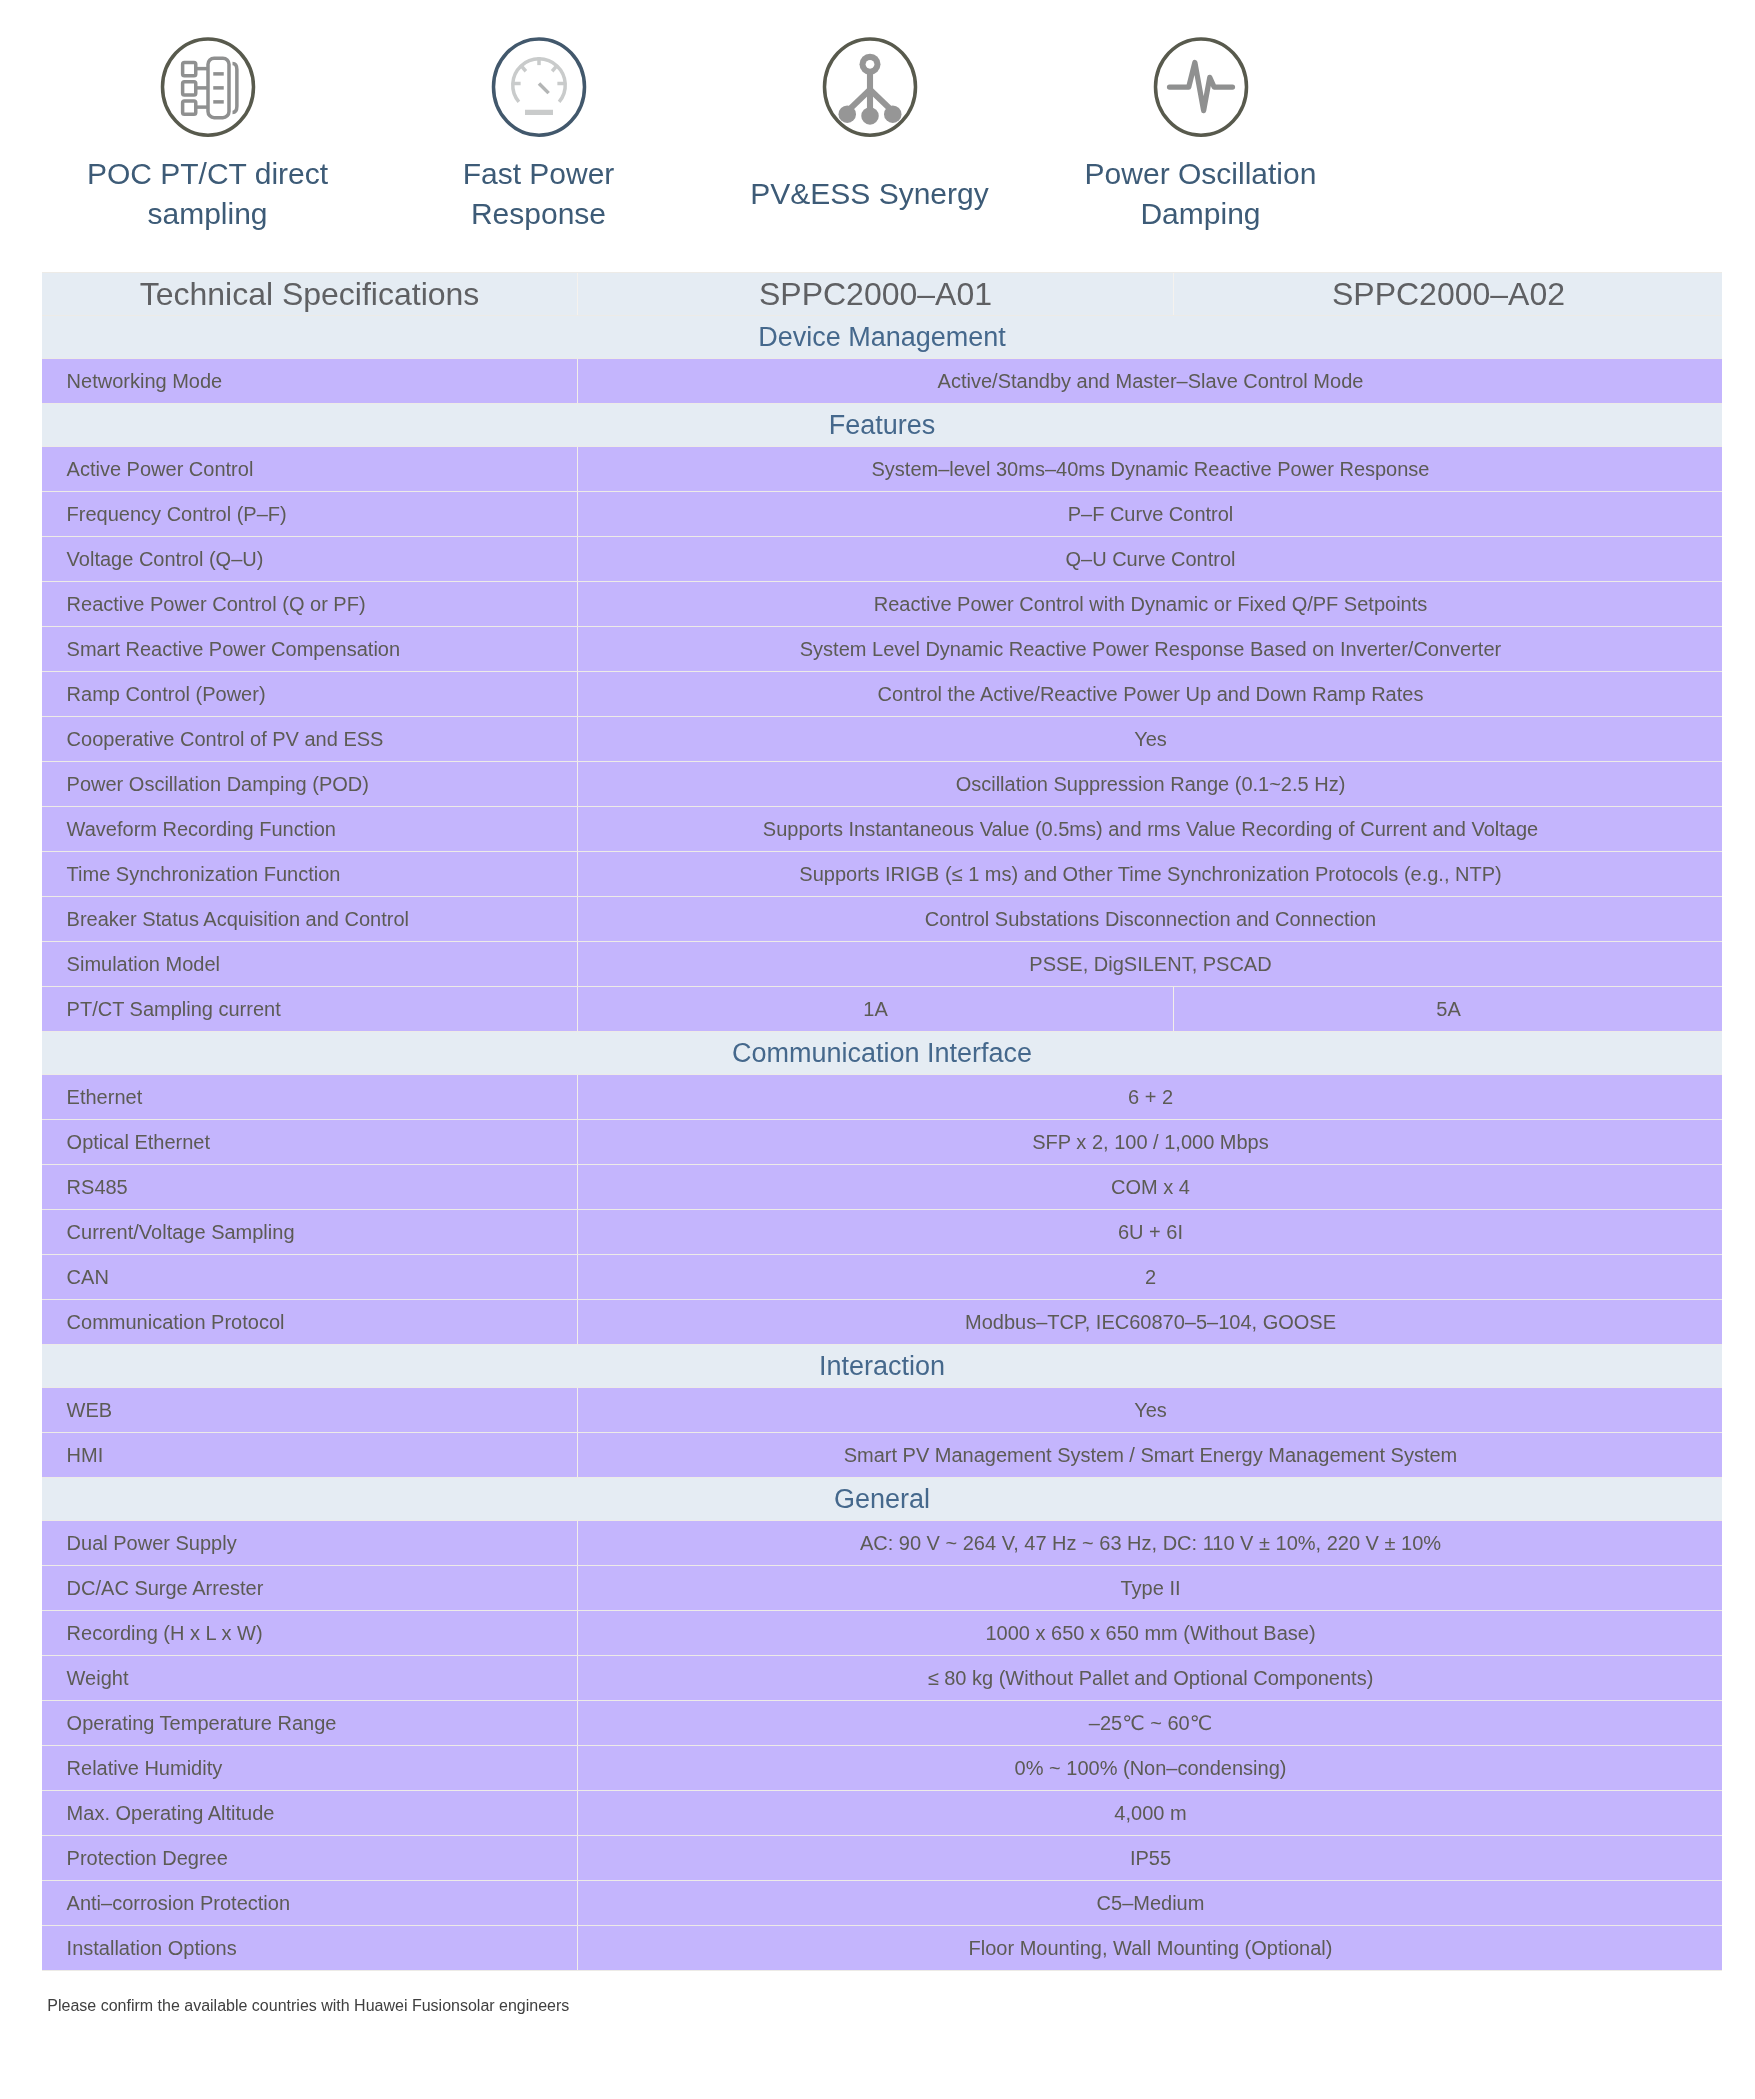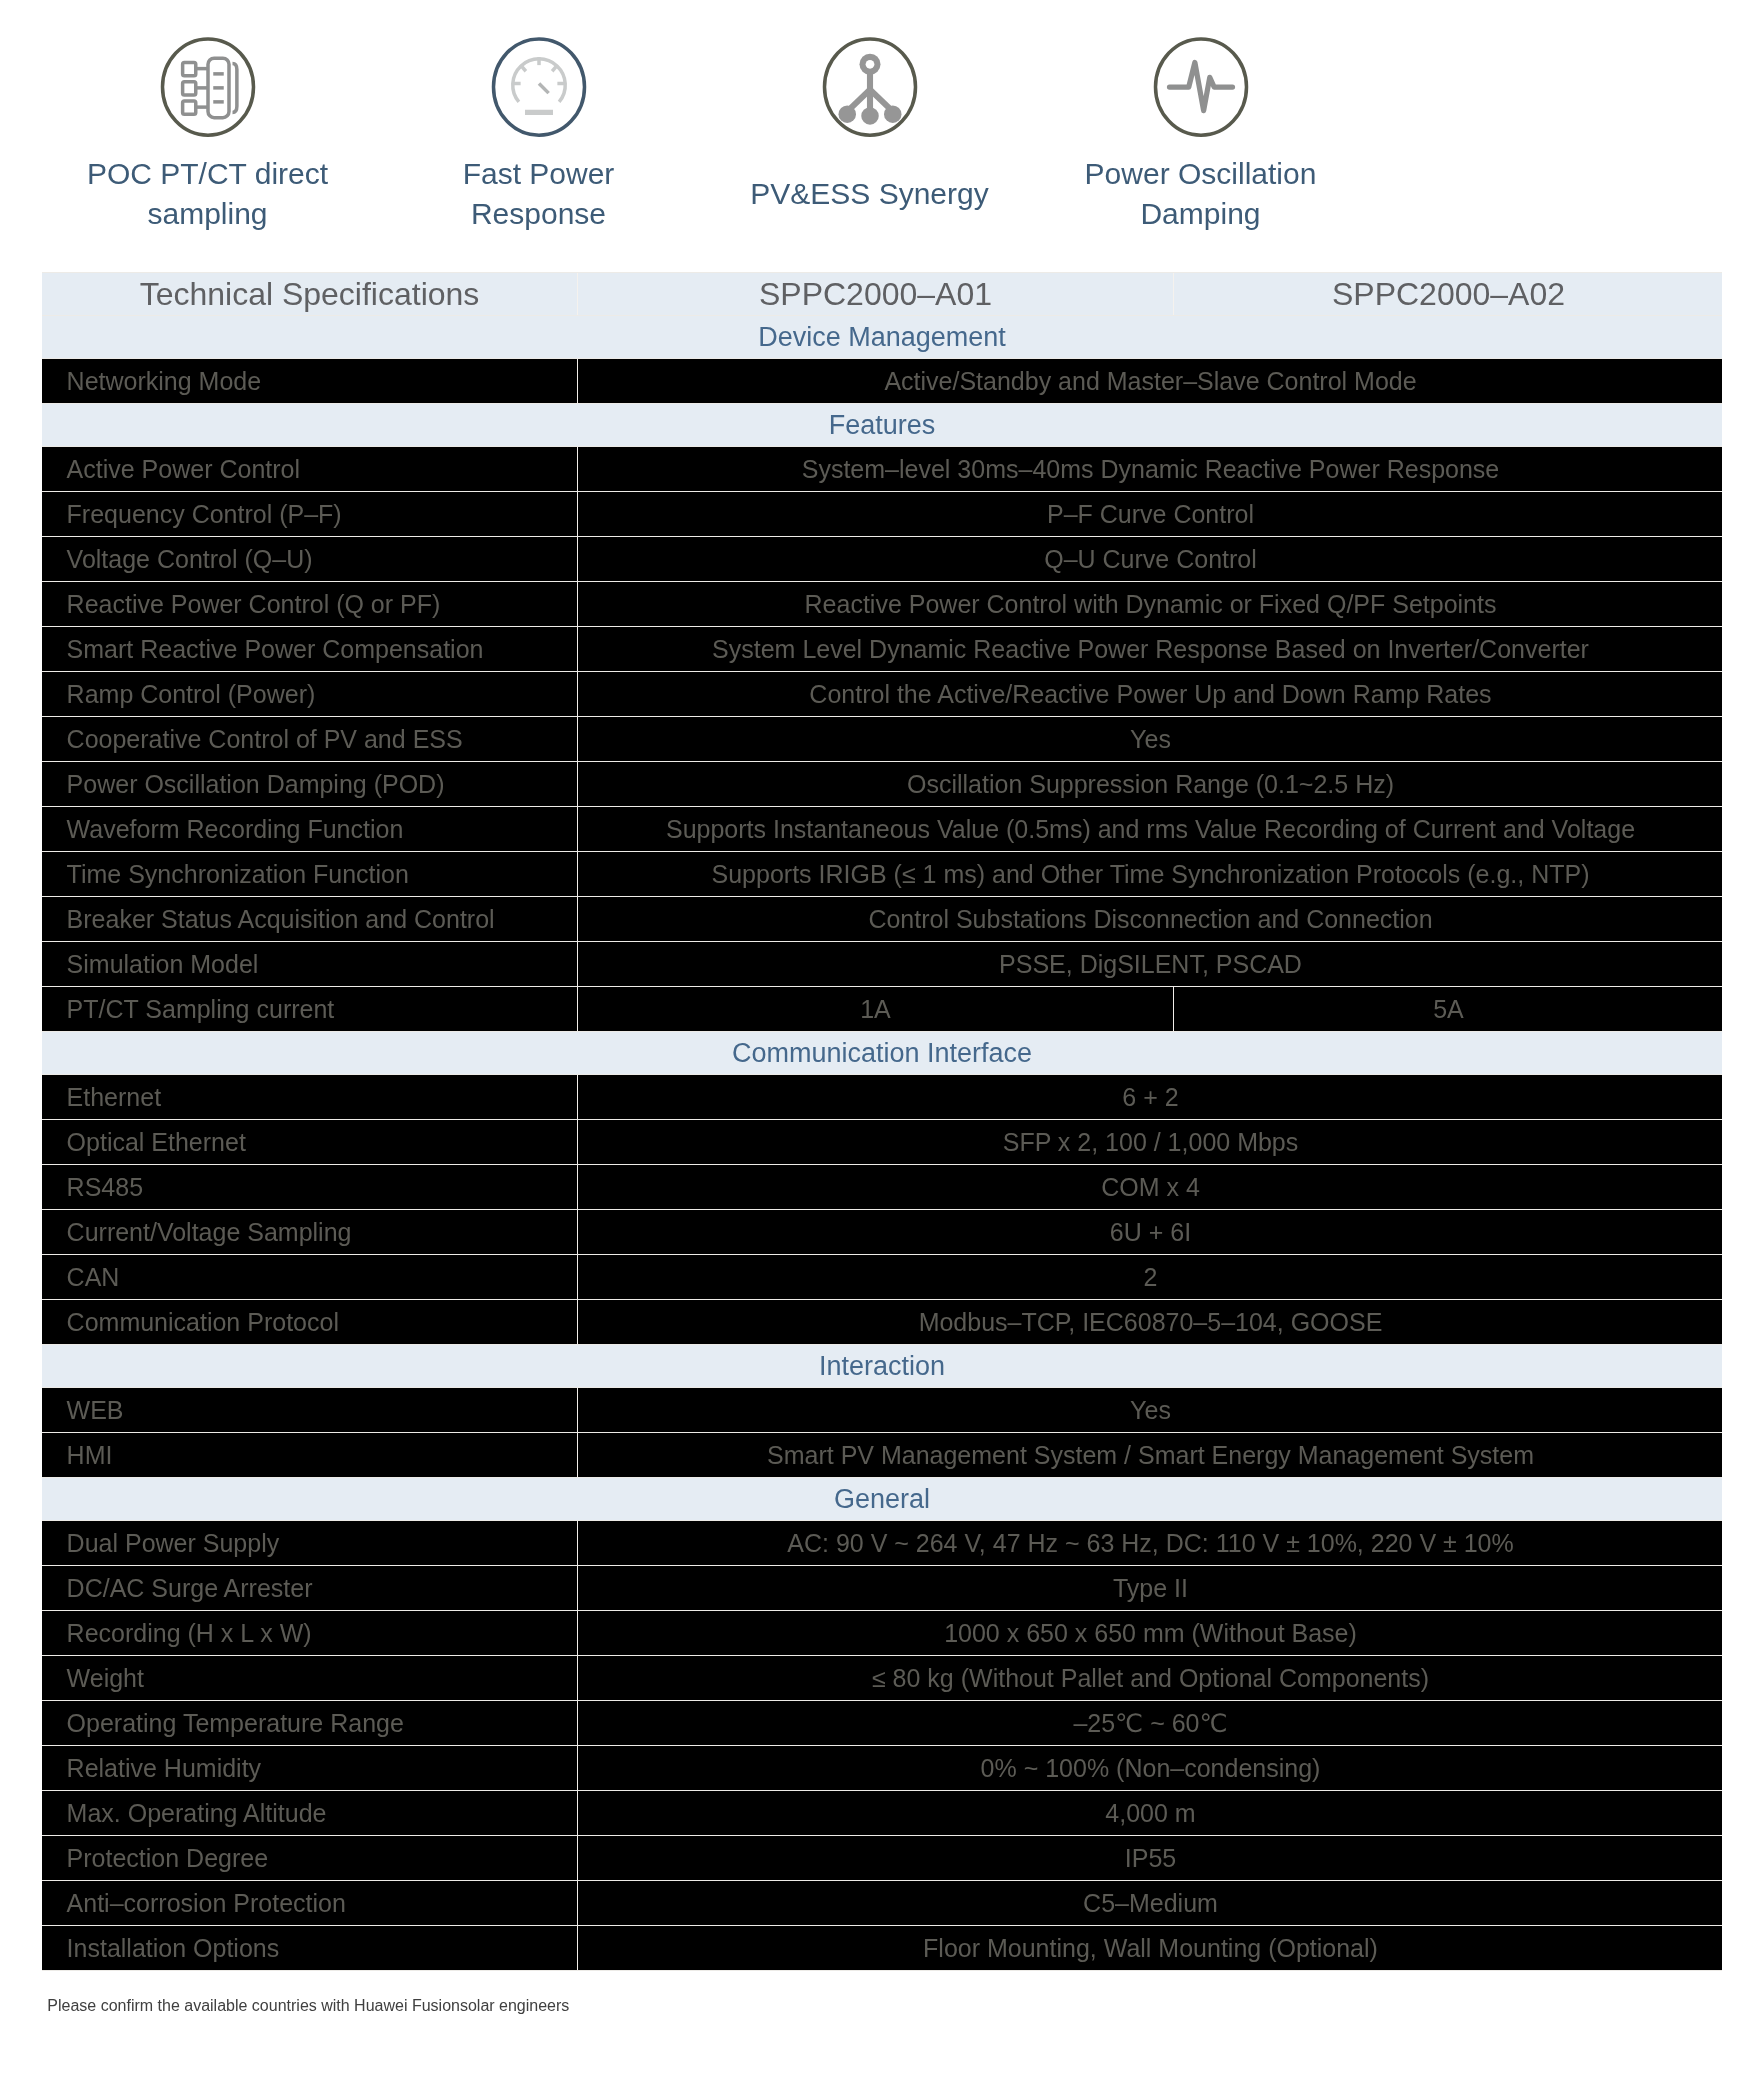--- a/index.html
+++ b/index.html
@@ -9,21 +9,21 @@
   
   .features{display:flex;height:237px;margin:0;padding-top:35px;box-sizing:content-box;}
   .feature{flex:1 1 25%;display:flex;flex-direction:column;align-items:center;}
   .feature svg{width:98px;height:104px;display:block;}
   .feature-label{margin-top:10.5px;min-height:88px;display:flex;align-items:center;justify-content:center;
     text-align:center;font-size:30px;line-height:1.32;font-weight:500;color:#3d5b77;white-space:pre-line;}
 
   
   .spec-table{width:1680px;}
   .t-row{display:grid;grid-template-columns:535px 596px 550px;min-height:44px;border-bottom:1.8px solid #edebe7;
-    font-size:25px;color:#5c5b55;background:#000000;}
+    font-size:20px;color:#5c5b55;background:#c4b5fd;}
   .t-row.header{background:#e5ecf3;border-top:1.8px solid #edebe7;font-size:32px;color:#5f6063;min-height:42px;}
   .hcell{display:flex;align-items:center;justify-content:center;text-align:center;}
   .hcell + .hcell{border-left:1.8px solid #f5f2ee;}
   .band{height:42px;background:#e5ecf3;border-bottom:1.8px solid #edebe7;display:flex;align-items:center;justify-content:center;
     font-size:27px;color:#45688c;}
   .band.gap-above{}
   .cell-label{display:flex;align-items:center;padding-left:24.6px;text-align:left;}
   .cell-value{grid-column:2/4;display:flex;align-items:center;justify-content:center;text-align:right;
     border-left:1.8px solid #f2eeea;padding:5.3px 8.8px;box-sizing:border-box;}
   .cell-half{display:flex;align-items:center;justify-content:center;border-left:1.8px solid #f2eeea;}

